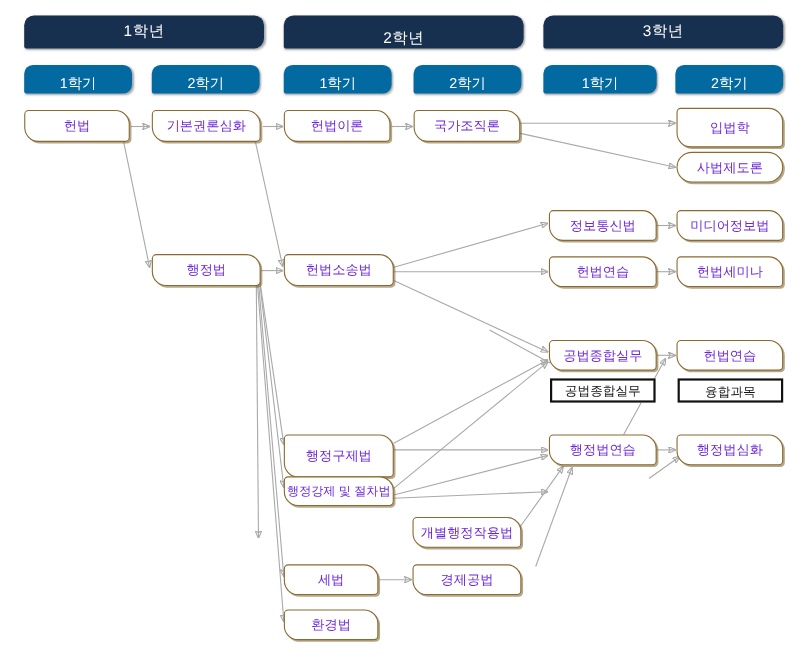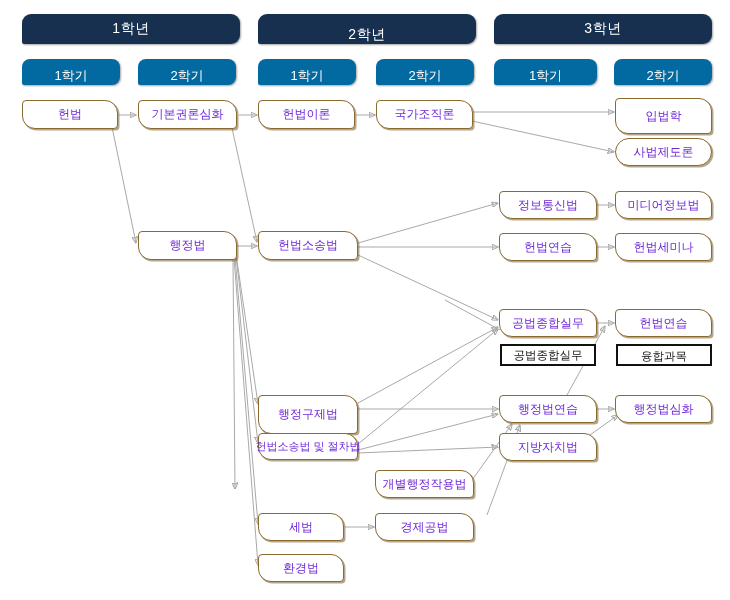--- a/index.html
+++ b/index.html
@@ -191,21 +191,21 @@
 
   <div class="course" style="left:258px;top:231px;width:100px;height:29px;">
     <span>헌법소송법</span>
   </div>
 
   <div class="course" style="left:258px;top:395px;width:100px;height:39px;">
     <span>행정구제법</span>
   </div>
 
   <div class="course tight" style="left:258px;top:433px;width:100px;height:27px;">
-    <span>헌법소송법 및 절차법</span>
+    <span>행정강제 및 절차법</span>
   </div>
 
   <div class="course" style="left:258px;top:513px;width:86px;height:28px;">
     <span>세법</span>
   </div>
 
   <div class="course" style="left:258px;top:554px;width:86px;height:28px;">
     <span>환경법</span>
   </div>
 
@@ -250,23 +250,20 @@
   </div>
 
   <div class="course" style="left:499px;top:395px;width:98px;height:28px;">
     <span>행정법연습</span>
   </div>
 
   <div class="course" style="left:615px;top:395px;width:97px;height:28px;">
     <span>행정법심화</span>
   </div>
 
-  <div class="course" style="left:499px;top:433px;width:98px;height:28px;">
-    <span>지방자치법</span>
-  </div>
 
   <div class="legendbox" style="left:500px;top:344px;width:96px;height:22px;">
     <span>공법종합실무</span>
   </div>
 
   <div class="legendbox" style="left:616px;top:344px;width:96px;height:22px;align-items:flex-end;">
     <span>융합과목</span>
   </div>
 
 </div>

